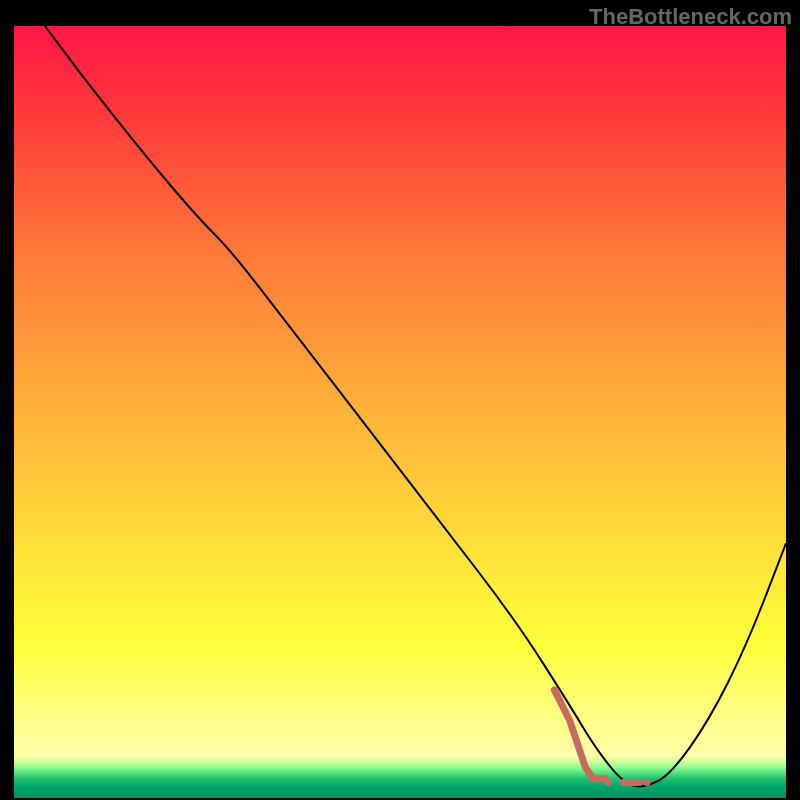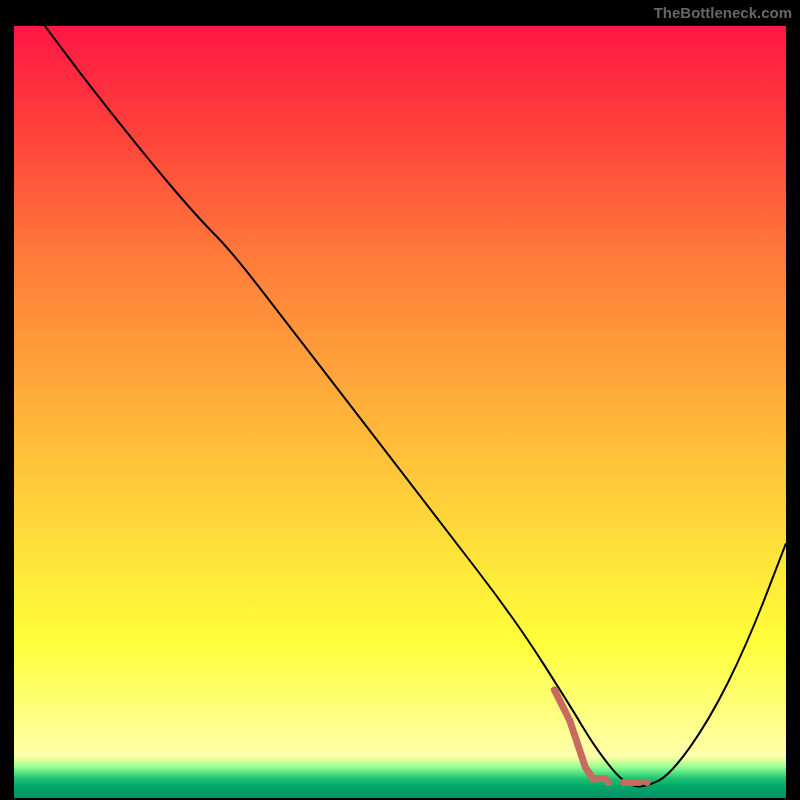--- a/index.html
+++ b/index.html
@@ -8,21 +8,21 @@
     height: 800px;
     background: #000;
     position: relative;
     overflow: hidden;
   }
   .watermark {
     position: absolute;
     top: 4px;
     right: 8px;
     font-family: Arial, sans-serif;
-    font-size: 15px;
+    font-size: 22px;
     font-weight: bold;
     color: #666;
     z-index: 10;
   }
   .plot-area {
     position: absolute;
     top: 26px;
     left: 14px;
     width: 772px;
     height: 772px;

